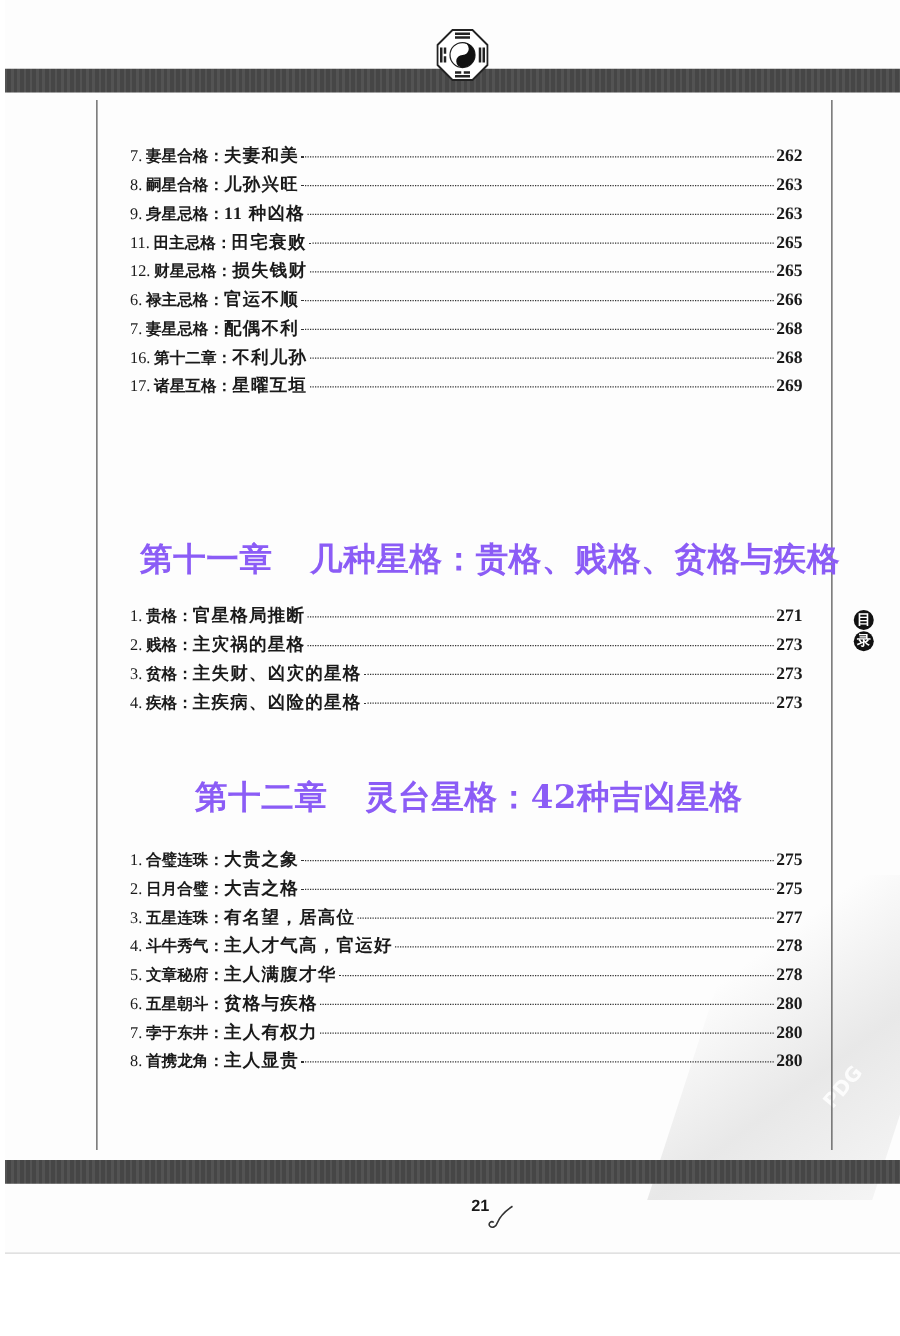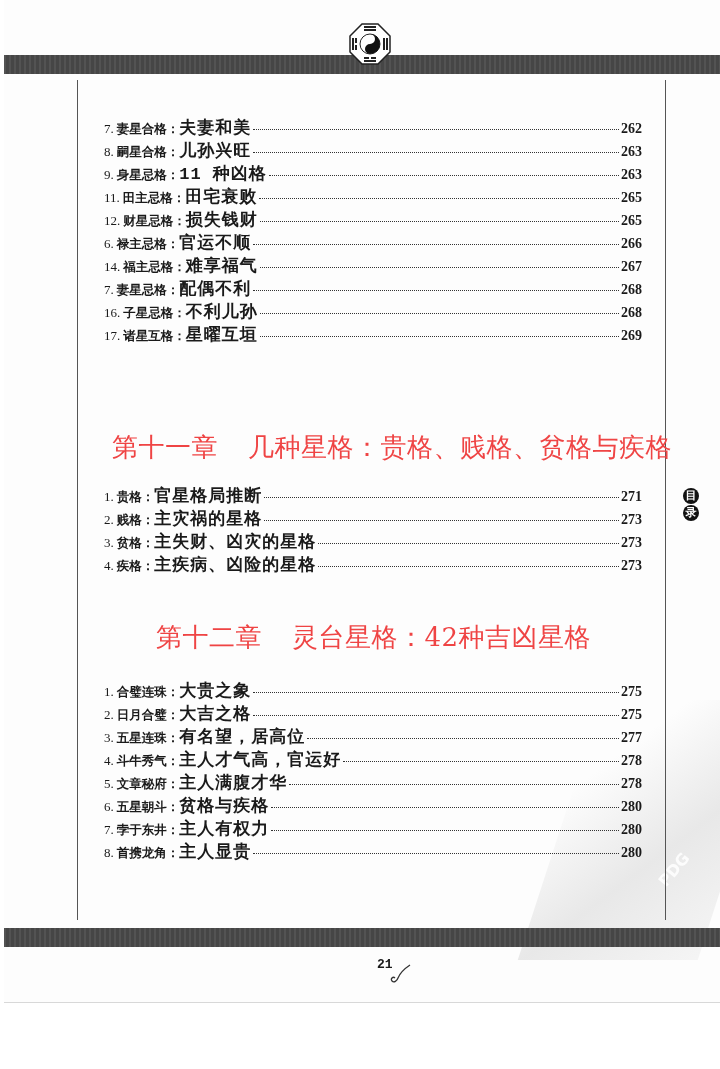--- a/index.html
+++ b/index.html
@@ -23,29 +23,29 @@
   .vline.right { left: 665px; }
 
   .bagua { position: absolute; left: 349px; top: 23px; width: 42px; height: 42px; }
 
   .toc { position: absolute; left: 104px; width: 538px; }
   .entry {
     display: flex; align-items: baseline; height: 23px; font-size: 12.5px; white-space: nowrap;
   }
   .entry .num { font-family: "Liberation Serif", serif; font-size: 13px; margin-right: 3px; }
   .entry .title { font-family: "DejaVu Sans", sans-serif; font-weight: bold; font-size: 12.5px; }
-  .entry .sub { font-family: Liberation Mono, monospace; font-weight: bold; font-size: 17px; letter-spacing: 1px; }
+  .entry .sub { font-family: Liberation Serif, serif; font-weight: bold; font-size: 14px; letter-spacing: 1px; }
   .entry .dots {
     flex: 1; margin: 0 2px; border-bottom: 1.5px dotted #333; position: relative; top: -3px; min-width: 20px;
   }
   .entry .page-no { font-family: "Liberation Serif", serif; font-size: 14px; font-weight: bold; }
 
   .chapter {
-    position: absolute; font-family: "DejaVu Serif", serif; font-weight: normal;
-    font-size: 26px; color: #ef4444; white-space: nowrap; letter-spacing: 0.5px;
+    position: absolute; font-family: "DejaVu Serif", serif; font-weight: bold;
+    font-size: 26px; color: #8b5cf6; white-space: nowrap; letter-spacing: 0.5px;
   }
   .chapter .gap { display: inline-block; width: 30px; }
 
   .side-tab { position: absolute; left: 683px; top: 488px; width: 16px; }
   .side-tab span {
     display: block; width: 16px; height: 16px; border-radius: 50%; background: #111; color: #fff;
     font-family: "DejaVu Sans", sans-serif; font-size: 11px; line-height: 16px; text-align: center;
     margin-bottom: 1px; font-weight: bold;
   }
 
@@ -53,21 +53,21 @@
     position: absolute; left: 560px; top: 700px; width: 180px; height: 260px;
     background: linear-gradient(135deg, rgba(220,220,220,0) 20%, rgba(215,215,215,0.55) 60%, rgba(225,225,225,0.3) 100%);
     transform: skewX(-18deg);
   }
   .watermark-text {
     position: absolute; left: 655px; top: 860px; font-family: "DejaVu Sans", sans-serif;
     font-size: 16px; color: rgba(255,255,255,0.85); transform: rotate(-50deg); font-weight: bold;
   }
 
   .footer-page {
-    position: absolute; left: 377px; top: 957px; font-family: Liberation Mono, monospace;
+    position: absolute; left: 377px; top: 957px; font-family: Liberation Sans, sans-serif;
     font-weight: bold; font-size: 13px;
   }
   .curl { position: absolute; left: 388px; top: 963px; width: 24px; height: 22px; }
 </style>
 </head>
 <body>
 
 <div class="page"></div>
 <div class="watermark"></div>
 <div class="watermark-text">PDG</div>
@@ -133,36 +133,29 @@
       <span class="page-no">265</span>
     </div>
   <div class="entry">
       <span class="num">6.</span>
       <span class="title">禄主忌格：</span>
       <span class="sub">官运不顺</span>
       <span class="dots"></span>
       <span class="page-no">266</span>
     </div>
   <div class="entry">
-      <span class="num">14.</span>
-      <span class="title">福主忌格：</span>
-      <span class="sub">难享福气</span>
-      <span class="dots"></span>
-      <span class="page-no">267</span>
-    </div>
-  <div class="entry">
       <span class="num">7.</span>
       <span class="title">妻星忌格：</span>
       <span class="sub">配偶不利</span>
       <span class="dots"></span>
       <span class="page-no">268</span>
     </div>
   <div class="entry">
       <span class="num">16.</span>
-      <span class="title">子星忌格：</span>
+      <span class="title">第十二章：</span>
       <span class="sub">不利儿孙</span>
       <span class="dots"></span>
       <span class="page-no">268</span>
     </div>
   <div class="entry">
       <span class="num">17.</span>
       <span class="title">诸星互格：</span>
       <span class="sub">星曜互垣</span>
       <span class="dots"></span>
       <span class="page-no">269</span>

